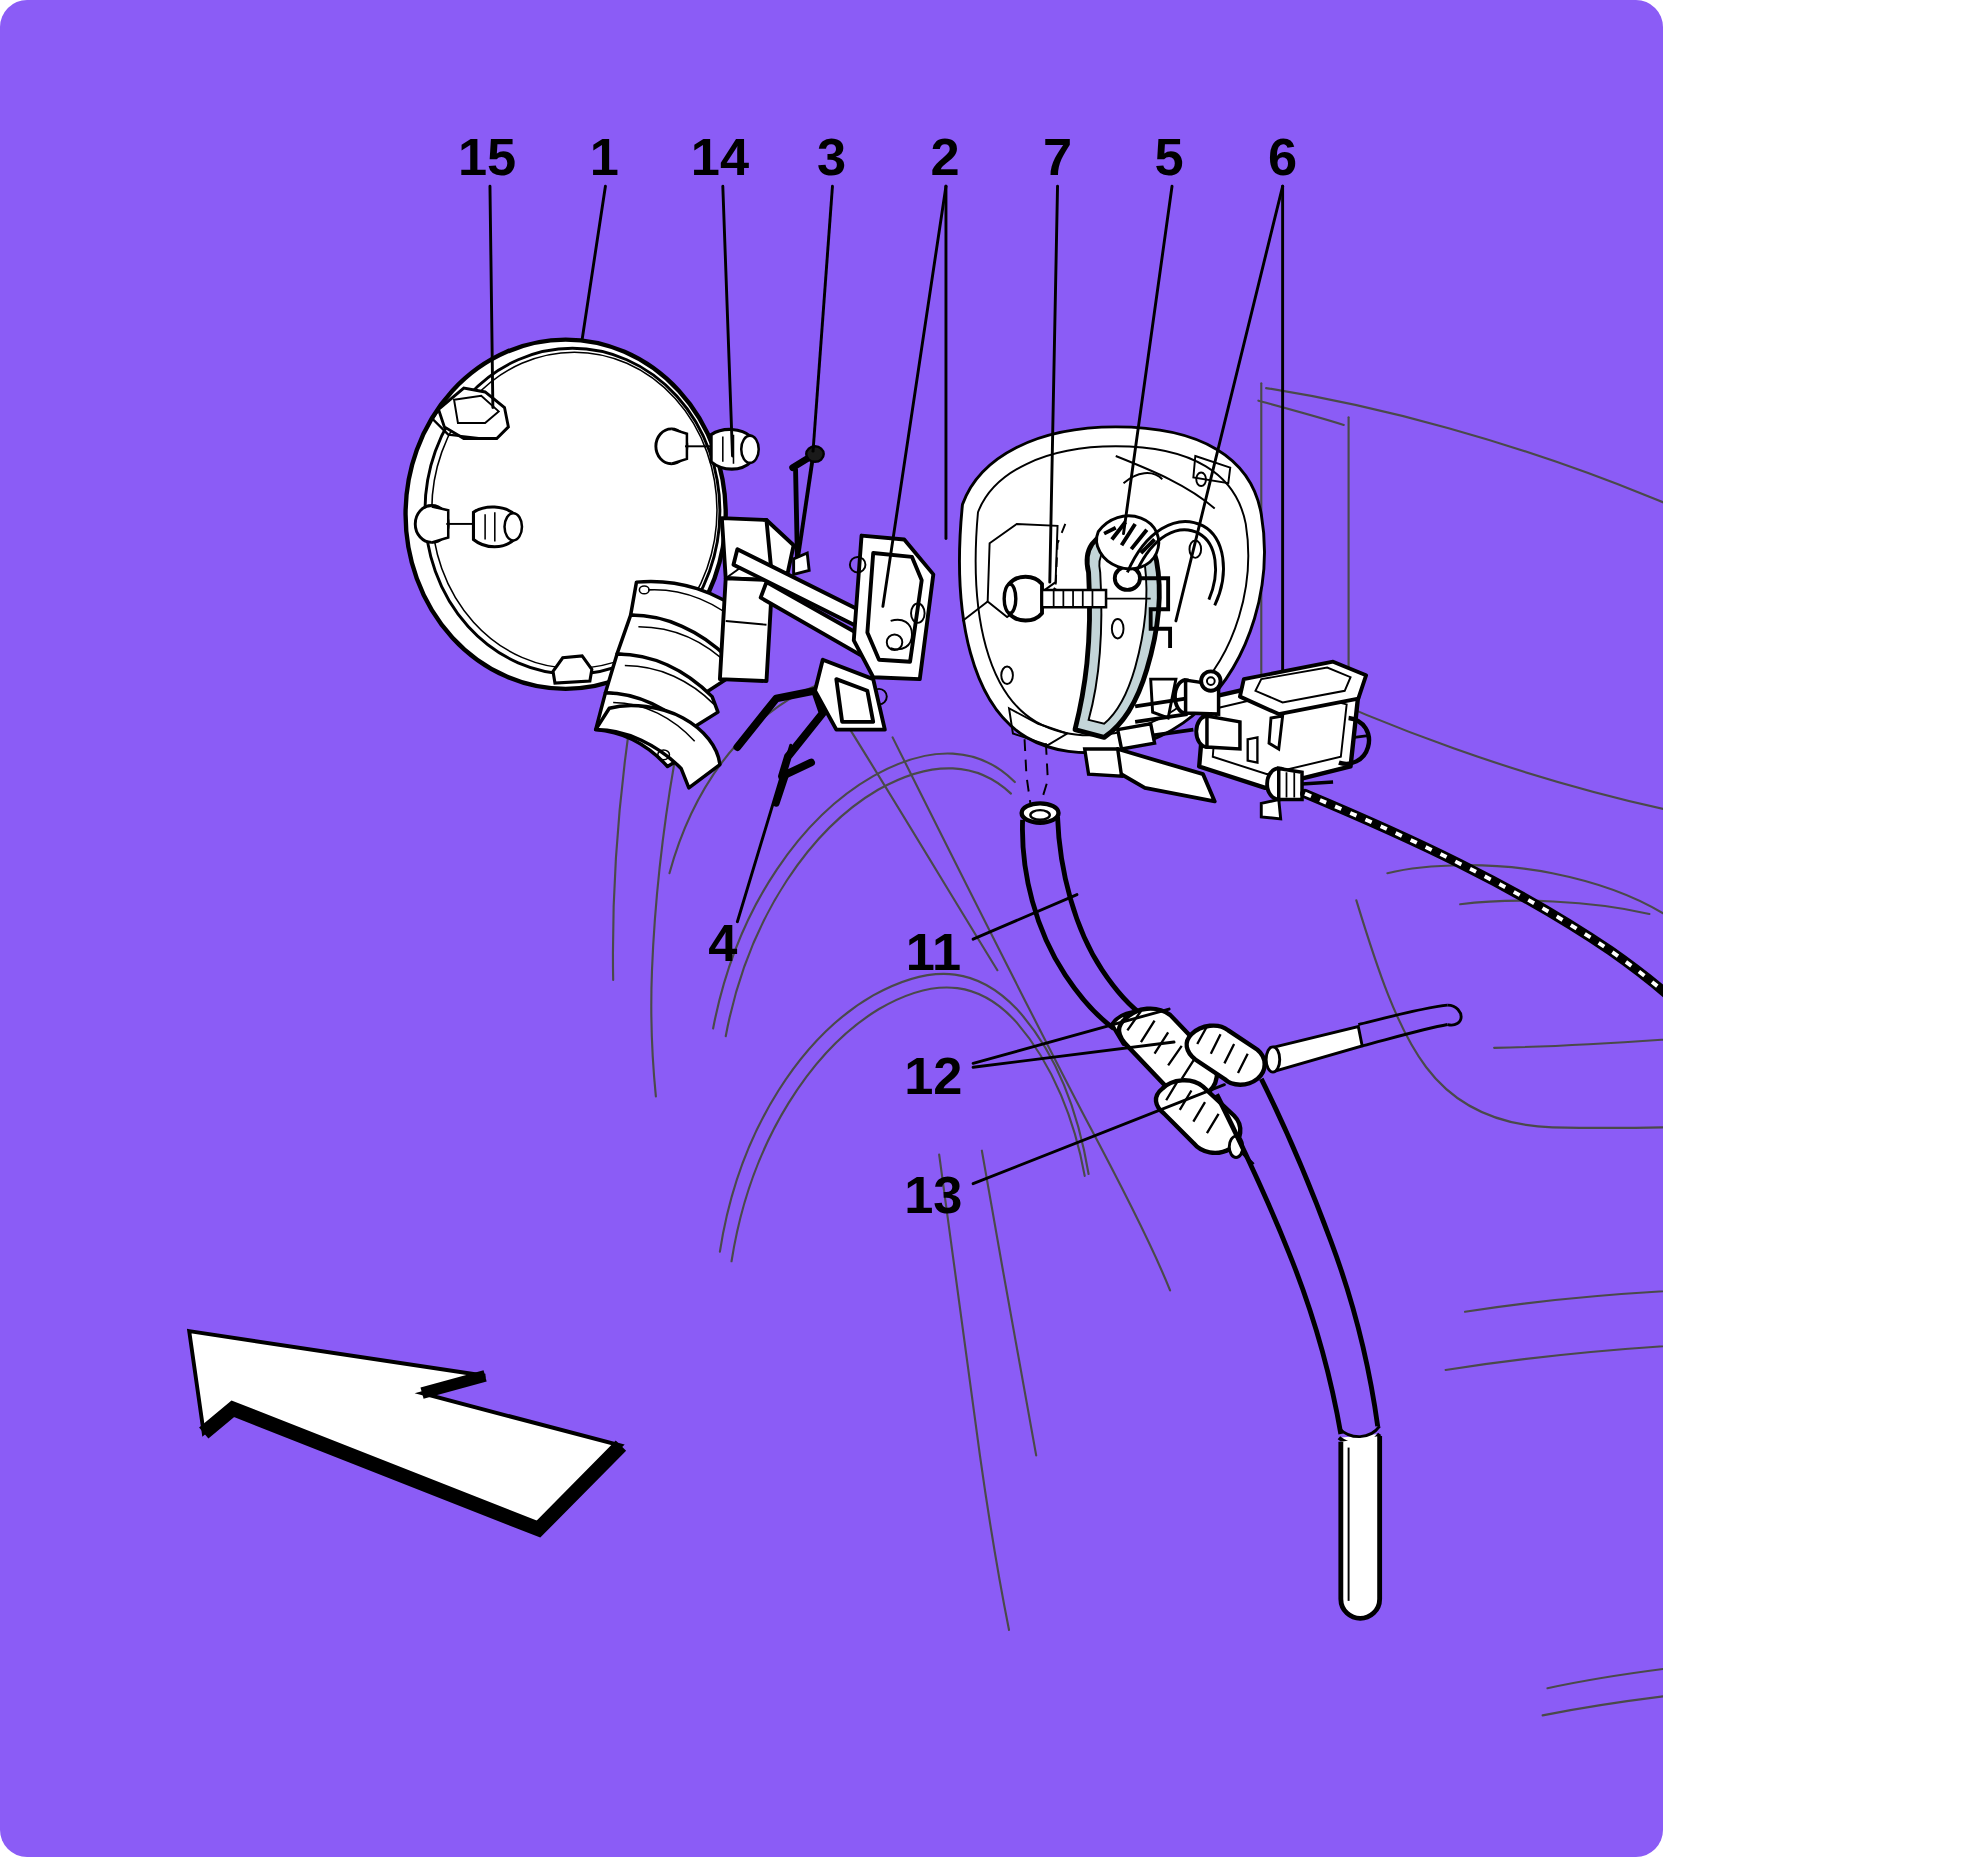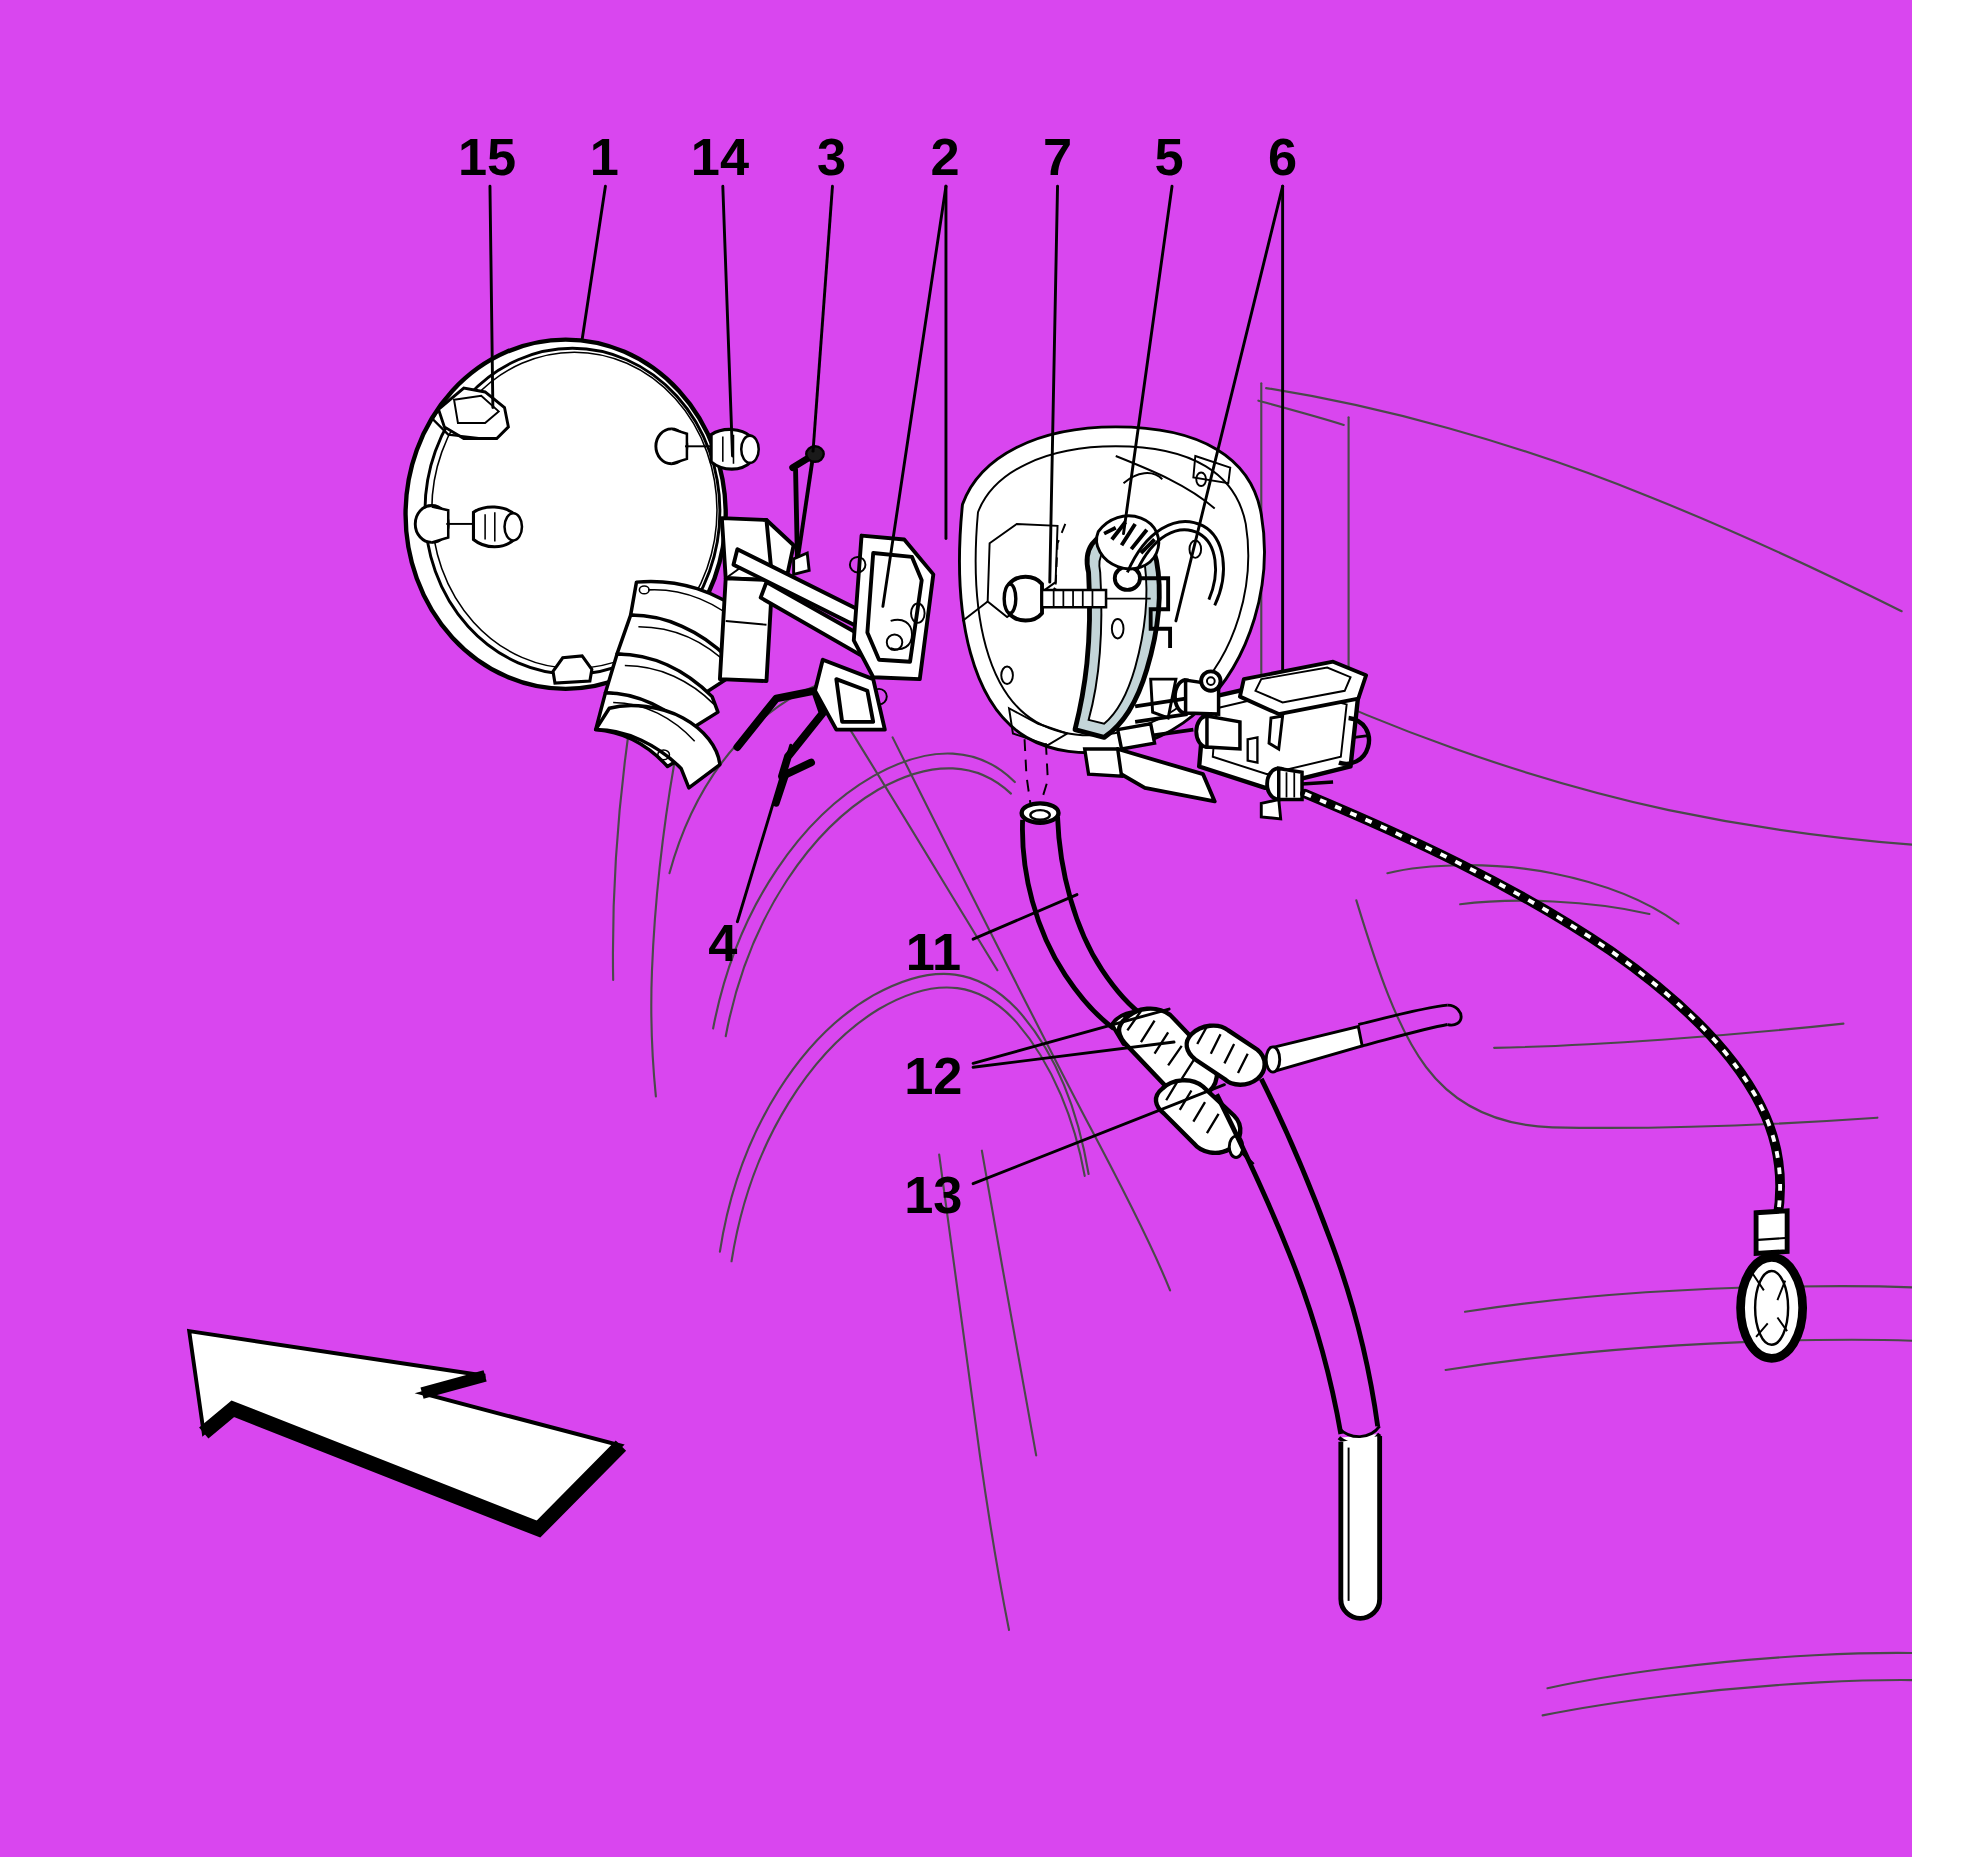--- a/index.html
+++ b/index.html
@@ -6,24 +6,25 @@
   html, body {
     margin: 0;
     padding: 0;
     background: #ffffff;
   }
   body {
     font-family: "Liberation Sans", sans-serif;
   }
   #sheet {
     position: relative;
-    width: 1912px;
+    width: 1663px;
     height: 1857px;
-    background: #d946ef;
+    background: #8b5cf6;
     overflow: hidden;
+    border-radius: 27px;
   }
   #sheet svg {
     position: absolute;
     top: 0; left: 0;
     width: 1987px;
     height: 1857px;
     display: block;
   }
   .callout-label {
     font-family: "Liberation Sans", sans-serif;

